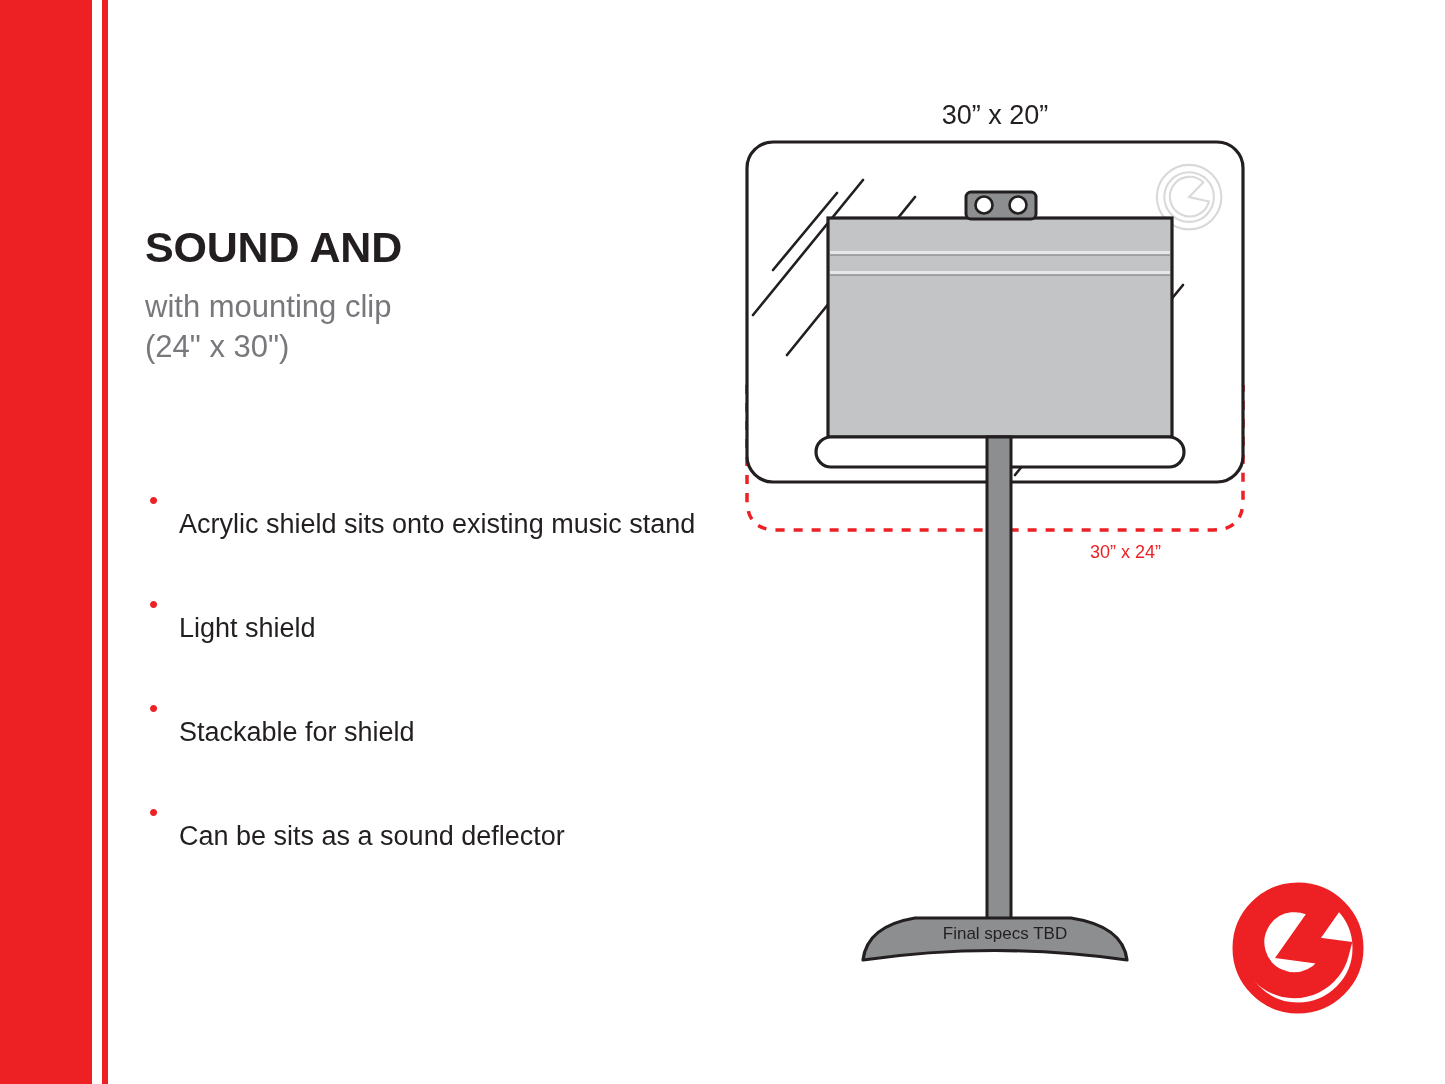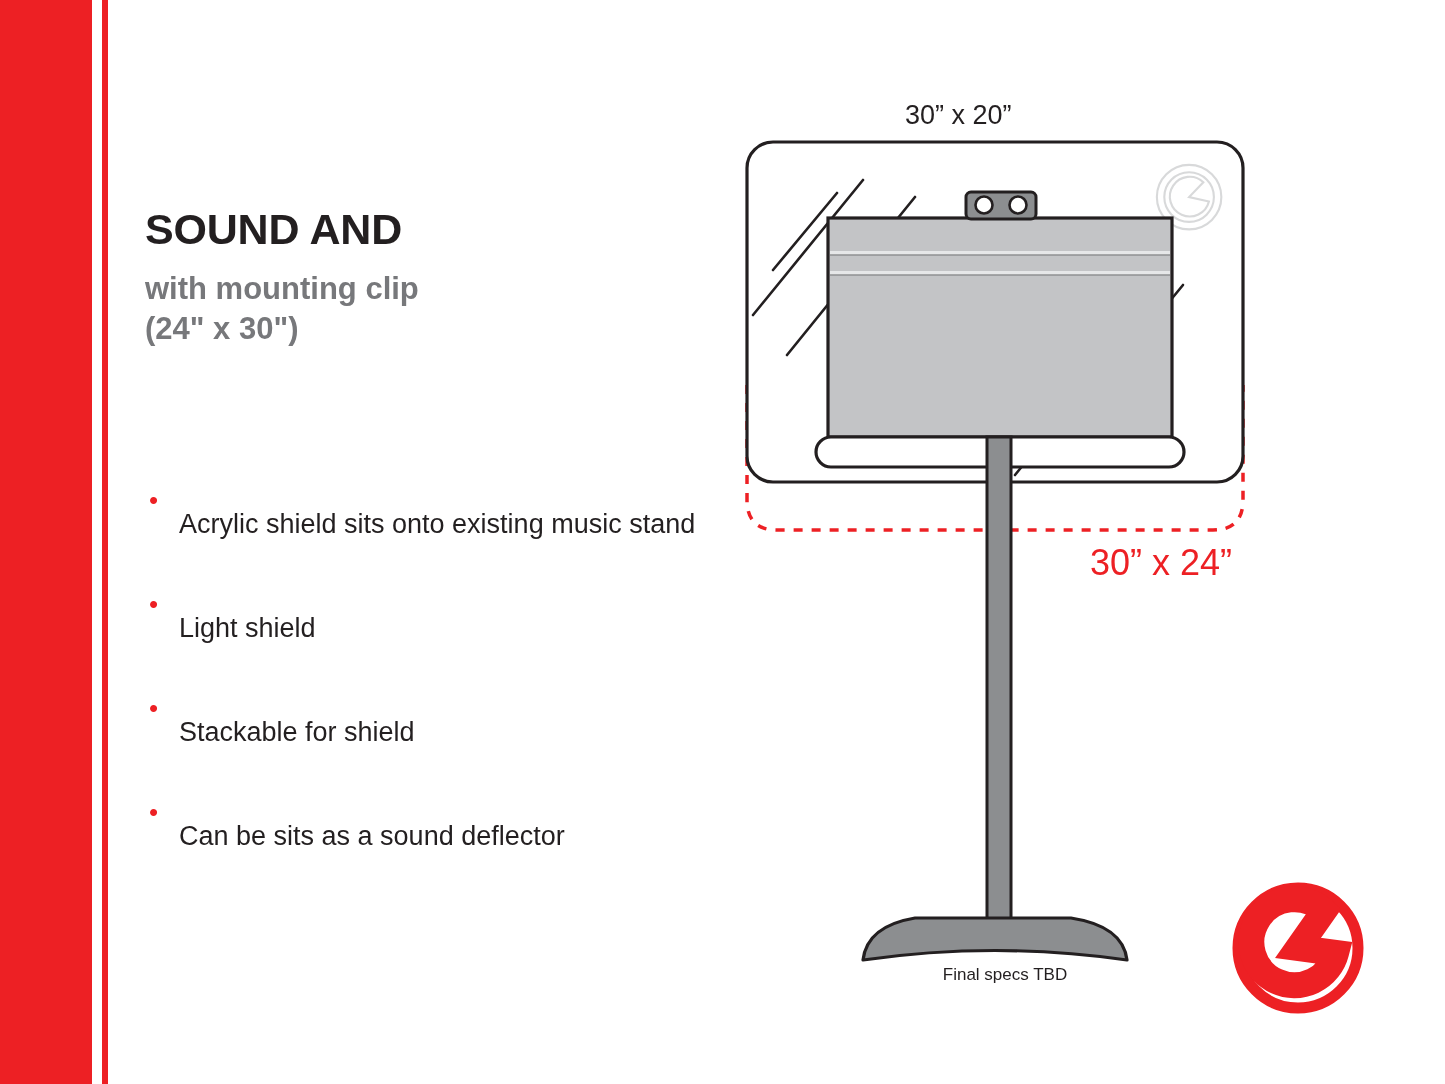--- a/index.html
+++ b/index.html
@@ -45,25 +45,25 @@
     width: 590px;
   }
   .headline {
     font-size: 43px;
     font-weight: bold;
     line-height: 1.16;
     letter-spacing: -0.2px;
     color: #231f20;
     margin: 0;
   }
-  .headline .hl-line { display: block; }
+  .headline .hl-line { display: block; margin-top: 18px; }
   .subhead {
     margin: 14px 0 0 0;
     font-size: 31px;
-    font-weight: bold;
+    font-weight: normal;
     line-height: 1.28;
     color: #77787b;
   }
   .subhead .sh-line { display: block; }
 
   .bullets {
     position: absolute;
     left: 145px;
     top: 483px;
     width: 600px;
@@ -99,35 +99,35 @@
     width: 580px;
     height: 930px;
   }
   .illustration svg { display: block; }
 
   .label-top {
     position: absolute;
     left: 905px;
     top: 100px;
     width: 180px;
-    text-align: left;
+    text-align: center;
     font-size: 27px;
     color: #231f20;
   }
   .label-bottom {
     position: absolute;
     left: 1090px;
     top: 542px;
-    font-size: 36px;
+    font-size: 18px;
     color: #ed2024;
   }
   .label-tbd {
     position: absolute;
     left: 880px;
-    top: 965px;
+    top: 924px;
     width: 250px;
     text-align: center;
     font-size: 17px;
     color: #231f20;
   }
 
   
   .corner-logo {
     position: absolute;
     left: 1228px;

